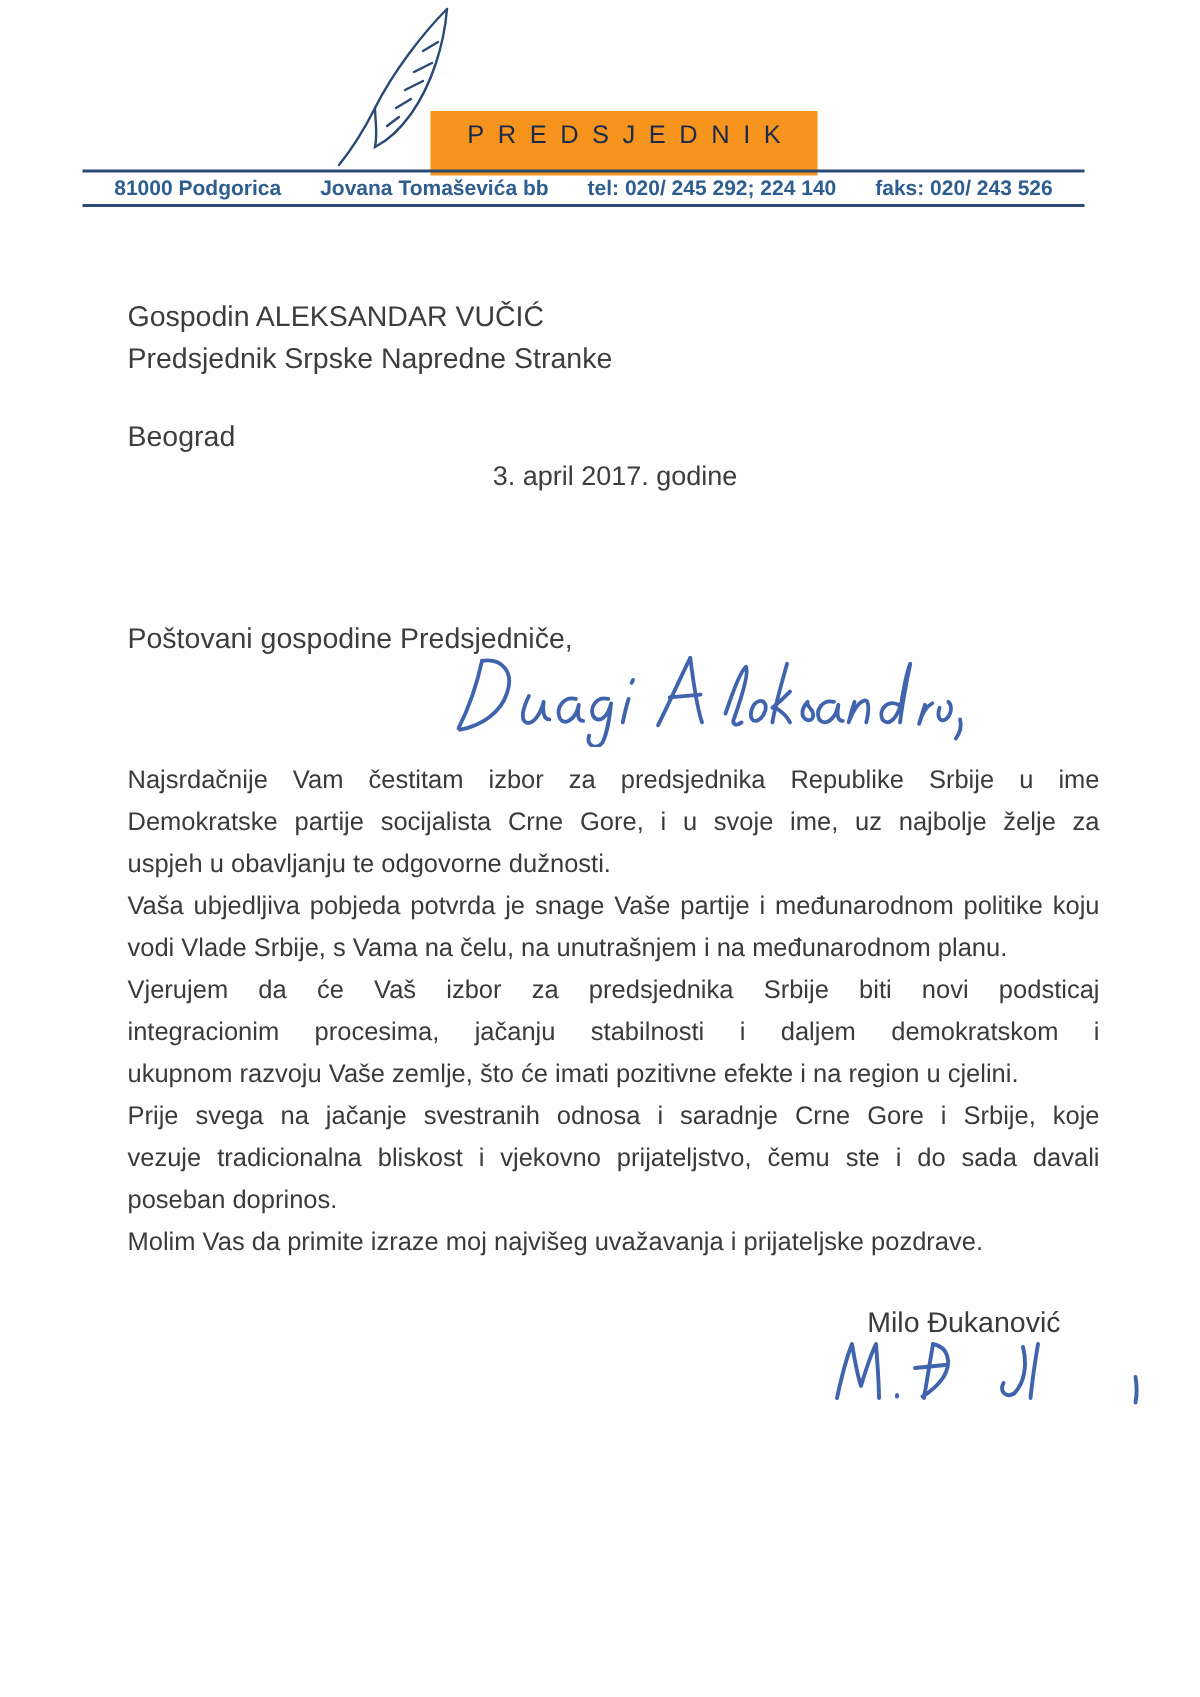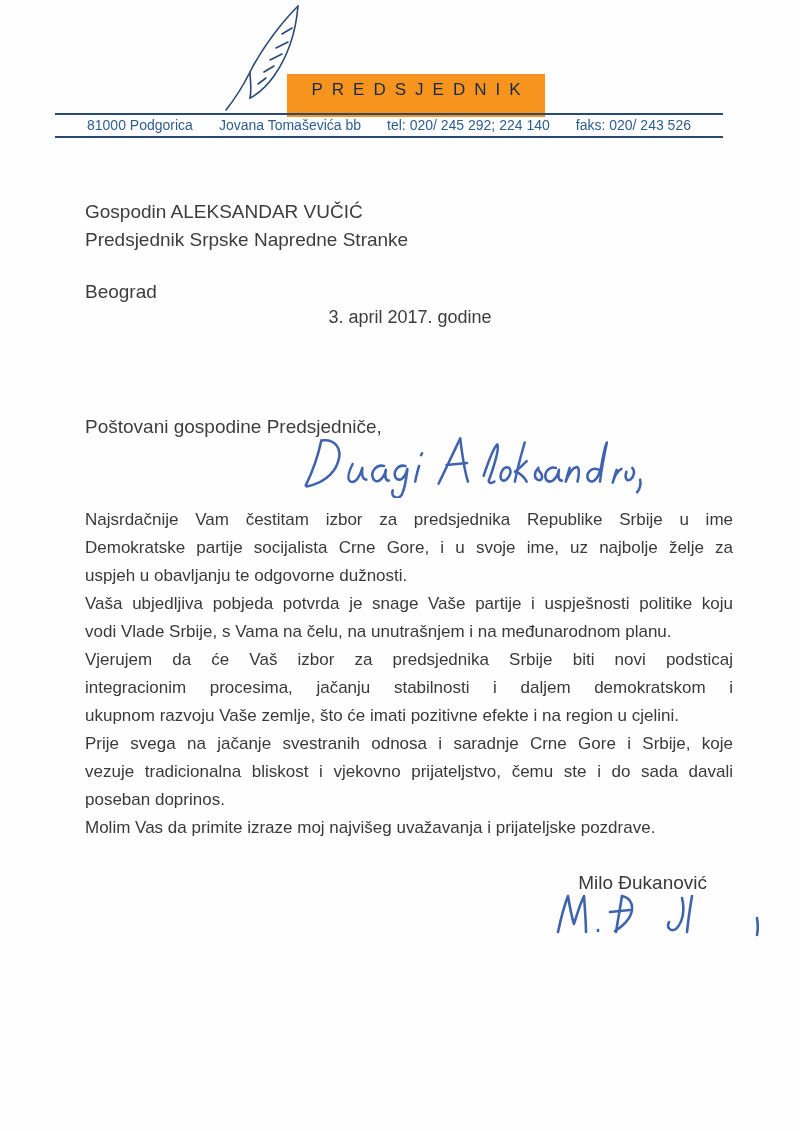--- a/index.html
+++ b/index.html
@@ -32,21 +32,21 @@
     position:absolute;left:287px;top:74px;width:258px;height:43px;
     background:#f6941e;
     color:#1b2a4a;font-weight:normal;font-size:17px;line-height:31px;
     text-align:center;letter-spacing:9px;text-indent:9px;
   }
 
   .contact-strip{
     position:absolute;left:55px;top:113px;width:668px;
     border-top:2px solid #2a4a75;border-bottom:2px solid #2a4a75;
     padding:2px 0 3px 0;
-    color:#2e5d90;font-size:14px;font-weight:normal;
+    color:#2e5d90;font-size:14px;font-weight:bold;
     display:flex;justify-content:center;gap:26px;white-space:nowrap;
   }
 
   
   .recipient{position:absolute;left:85px;top:198px;font-size:19px;line-height:28px;}
   .city{position:absolute;left:85px;top:281px;font-size:19px;}
   .date{position:absolute;left:99px;top:307px;width:648px;text-align:center;padding-right:26px;box-sizing:border-box;font-size:18px;}
   .salutation{position:absolute;left:85px;top:416px;font-size:19px;}
 
   .hand-greeting{position:absolute;left:292px;top:430px;width:352px;height:68px;}
@@ -122,21 +122,21 @@
       <path d="M332,40 C330,46 329,50 328,53 C330,46 333,41 337,39"></path>
       <path d="M342,42 C340,48 342,52 346,50 C350,47 351,41 348,38"></path>
       <path d="M356,50 C357,54 356,59 353,63"></path>
     </g>
   </svg>
 
   <div class="body-text">
       <div class="bline just">Najsrdačnije Vam čestitam izbor za predsjednika Republike Srbije u ime</div>
       <div class="bline just">Demokratske partije socijalista Crne Gore, i u svoje ime, uz najbolje želje za</div>
       <div class="bline">uspjeh u obavljanju te odgovorne dužnosti.</div>
-      <div class="bline just">Vaša ubjedljiva pobjeda potvrda je snage Vaše partije i uspješnosti politike koju</div>
+      <div class="bline just">Vaša ubjedljiva pobjeda potvrda je snage Vaše partije i međunarodnom politike koju</div>
       <div class="bline">vodi Vlade Srbije, s Vama na čelu, na unutrašnjem i na međunarodnom planu.</div>
       <div class="bline just">Vjerujem da će Vaš izbor za predsjednika Srbije biti novi podsticaj</div>
       <div class="bline just">integracionim procesima, jačanju stabilnosti i daljem demokratskom i</div>
       <div class="bline">ukupnom razvoju Vaše zemlje, što će imati pozitivne efekte i na region u cjelini.</div>
       <div class="bline just">Prije svega na jačanje svestranih odnosa i saradnje Crne Gore i Srbije, koje</div>
       <div class="bline just">vezuje tradicionalna bliskost i vjekovno prijateljstvo, čemu ste i do sada davali</div>
       <div class="bline">poseban doprinos.</div>
       <div class="bline">Molim Vas da primite izraze moj najvišeg uvažavanja i prijateljske pozdrave.</div>
     </div>
 

